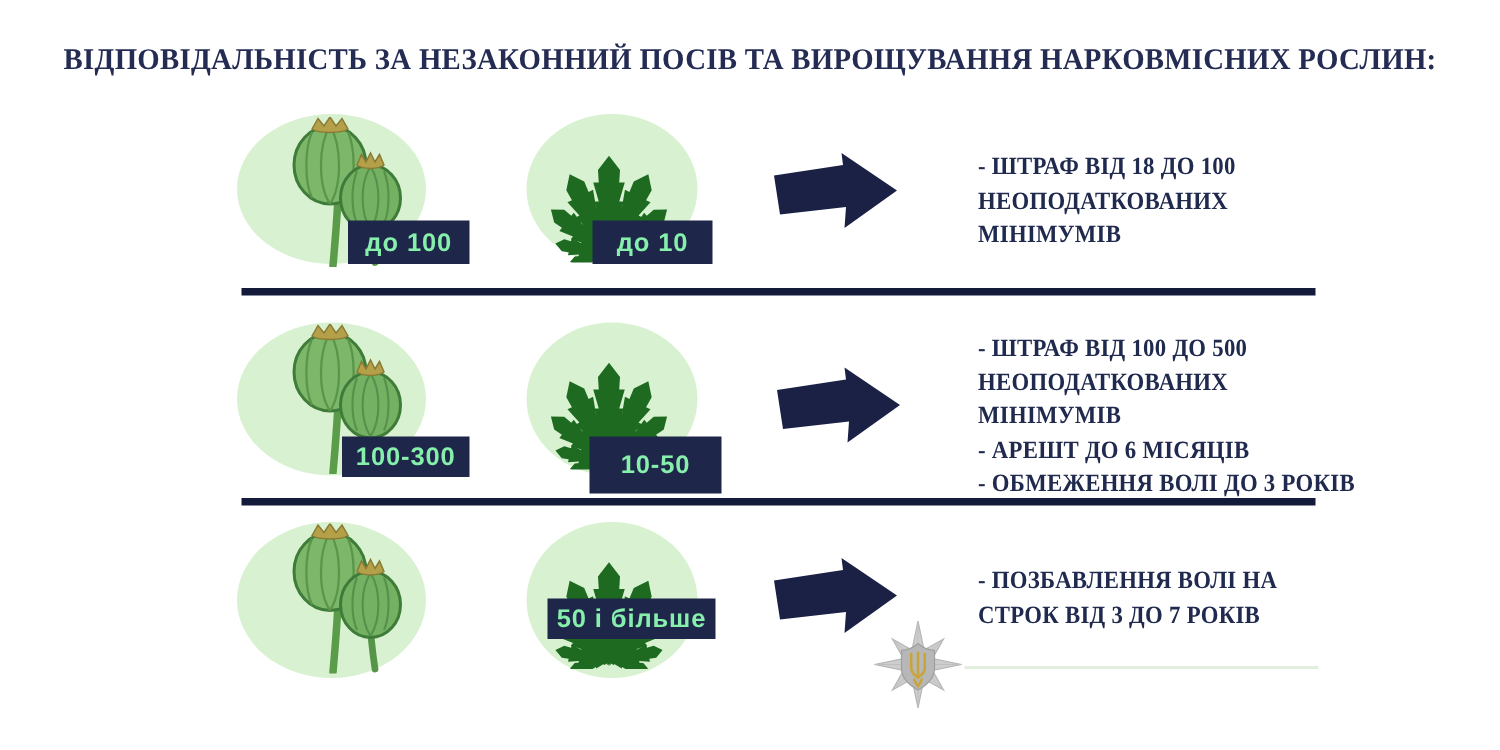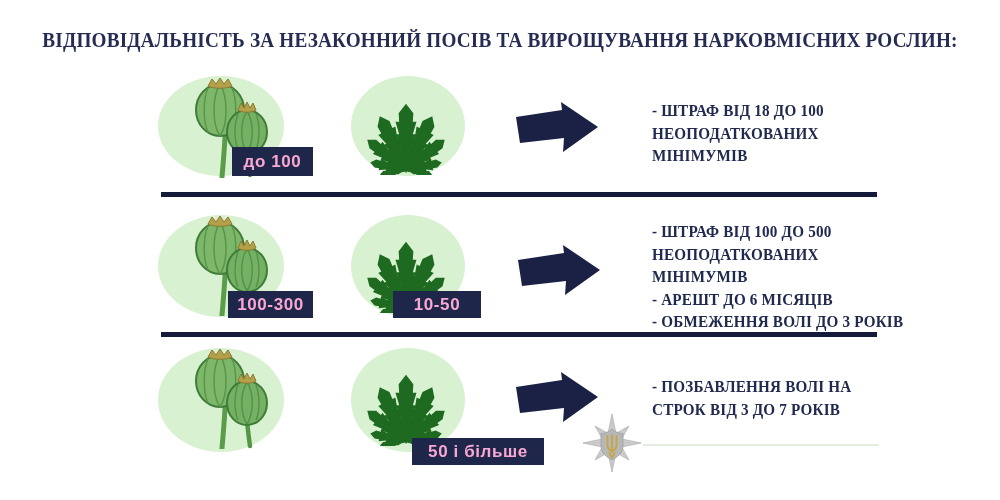--- a/index.html
+++ b/index.html
@@ -12,29 +12,29 @@
   .c-poppy{left:158px;width:126px;}
   .c-cann{left:351px;width:114px;}
   .circ-r1{top:76px;height:100px;}
   .circ-r2{top:215px;height:102px;}
   .circ-r3{top:348px;height:104px;}
   .icon{position:absolute;}
   .poppy-svg{left:190px;width:86px;height:100px;}
   .cann-svg{left:354px;width:104px;height:94px;}
   .p-r1{top:78px;} .p-r2{top:216px;} .p-r3{top:349px;}
   .l-r1{top:81px;} .l-r2{top:219px;} .l-r3{top:352px;}
-  .qty{position:absolute;background:#1e2749;color:#f9a8d4;
+  .qty{position:absolute;background:#1e2749;color:#86efac;
        font-family:"Liberation Sans", sans-serif;font-weight:bold;font-size:17px;
        display:flex;align-items:center;justify-content:center;letter-spacing:0.6px;}
   .q1a{left:232px;top:147px;width:81px;height:29px;}
   .q1b{left:395px;top:147px;width:80px;height:29px;}
   .q2a{left:228px;top:291px;width:85px;height:27px;}
-  .q2b{left:393px;top:291px;width:88px;height:27px;}
+  .q2b{left:393px;top:291px;width:88px;height:38px;}
   .q3a{left:218px;top:417px;width:119px;height:27px;}
-  .q3b{left:365px;top:438px;width:132px;height:27px;margin-left:47px;}
+  .q3b{left:365px;top:399px;width:112px;height:27px;}
   .arrow{position:absolute;width:86px;height:52px;}
   .a-r1{left:514px;top:101px;}
   .a-r2{left:516px;top:244px;}
   .a-r3{left:514px;top:371px;}
   .pen{position:absolute;left:652px;width:280px;color:#20294e;font-weight:bold;
        font-size:16.5px;line-height:22.5px;transform:scaleX(0.92);
        transform-origin:left top;letter-spacing:0.2px;}
   .t-r1{top:100px;} .t-r2{top:221px;} .t-r3{top:376px;}
   .divider{position:absolute;left:161px;width:716px;height:5px;background:#141b3a;}
   .d1{top:192px;} .d2{top:332px;}
@@ -89,20 +89,21 @@
   <div class="circle c-poppy circ-r1"></div>
   <svg class="icon poppy-svg p-r1" viewBox="0 0 86 100">
       <use href="#poppy-g"></use>
     </svg>
   <div class="qty q1a">до 100</div>
 
   <div class="circle c-cann circ-r1"></div>
   <svg class="icon cann-svg l-r1" viewBox="0 0 104 94">
       <use href="#cann-g"></use>
     </svg>
+  <div class="qty q1b">до 10</div>
 
   <svg class="arrow a-r1" viewBox="0 0 86 52">
       <use href="#arrow-g"></use>
     </svg>
 
   <div class="pen t-r1">
     <div>- ШТРАФ ВІД 18 ДО 100</div>
     <div>НЕОПОДАТКОВАНИХ МІНІМУМІВ</div>
   </div>
 

